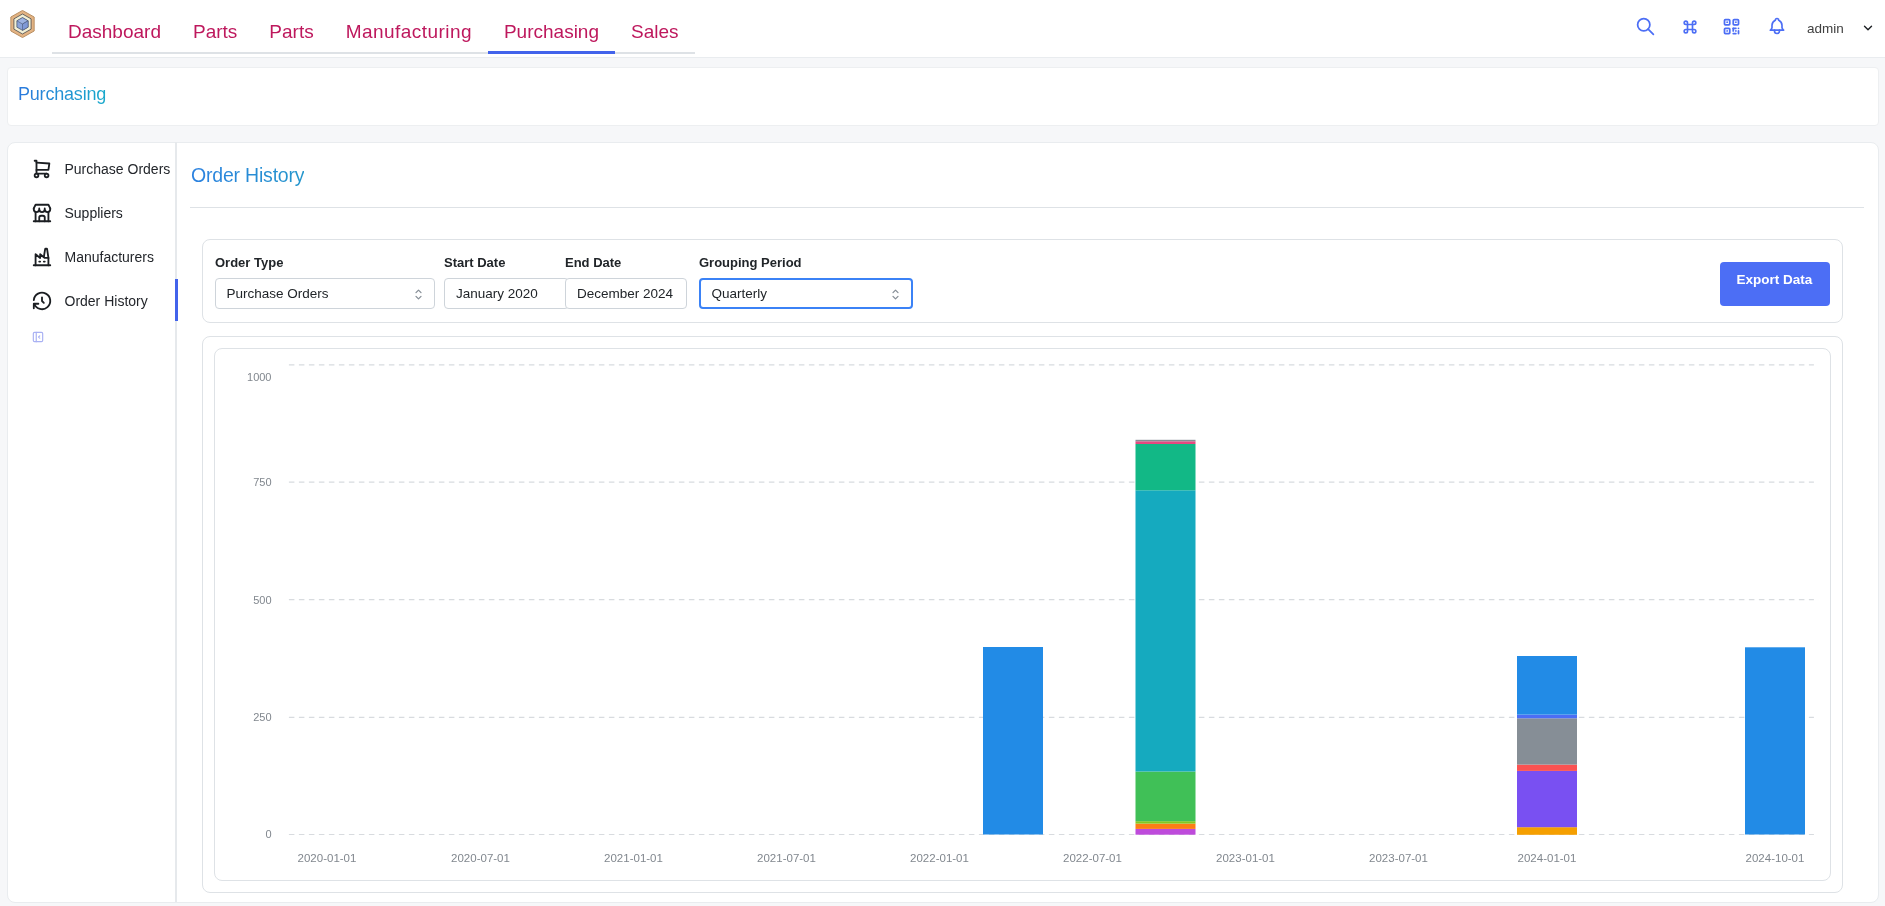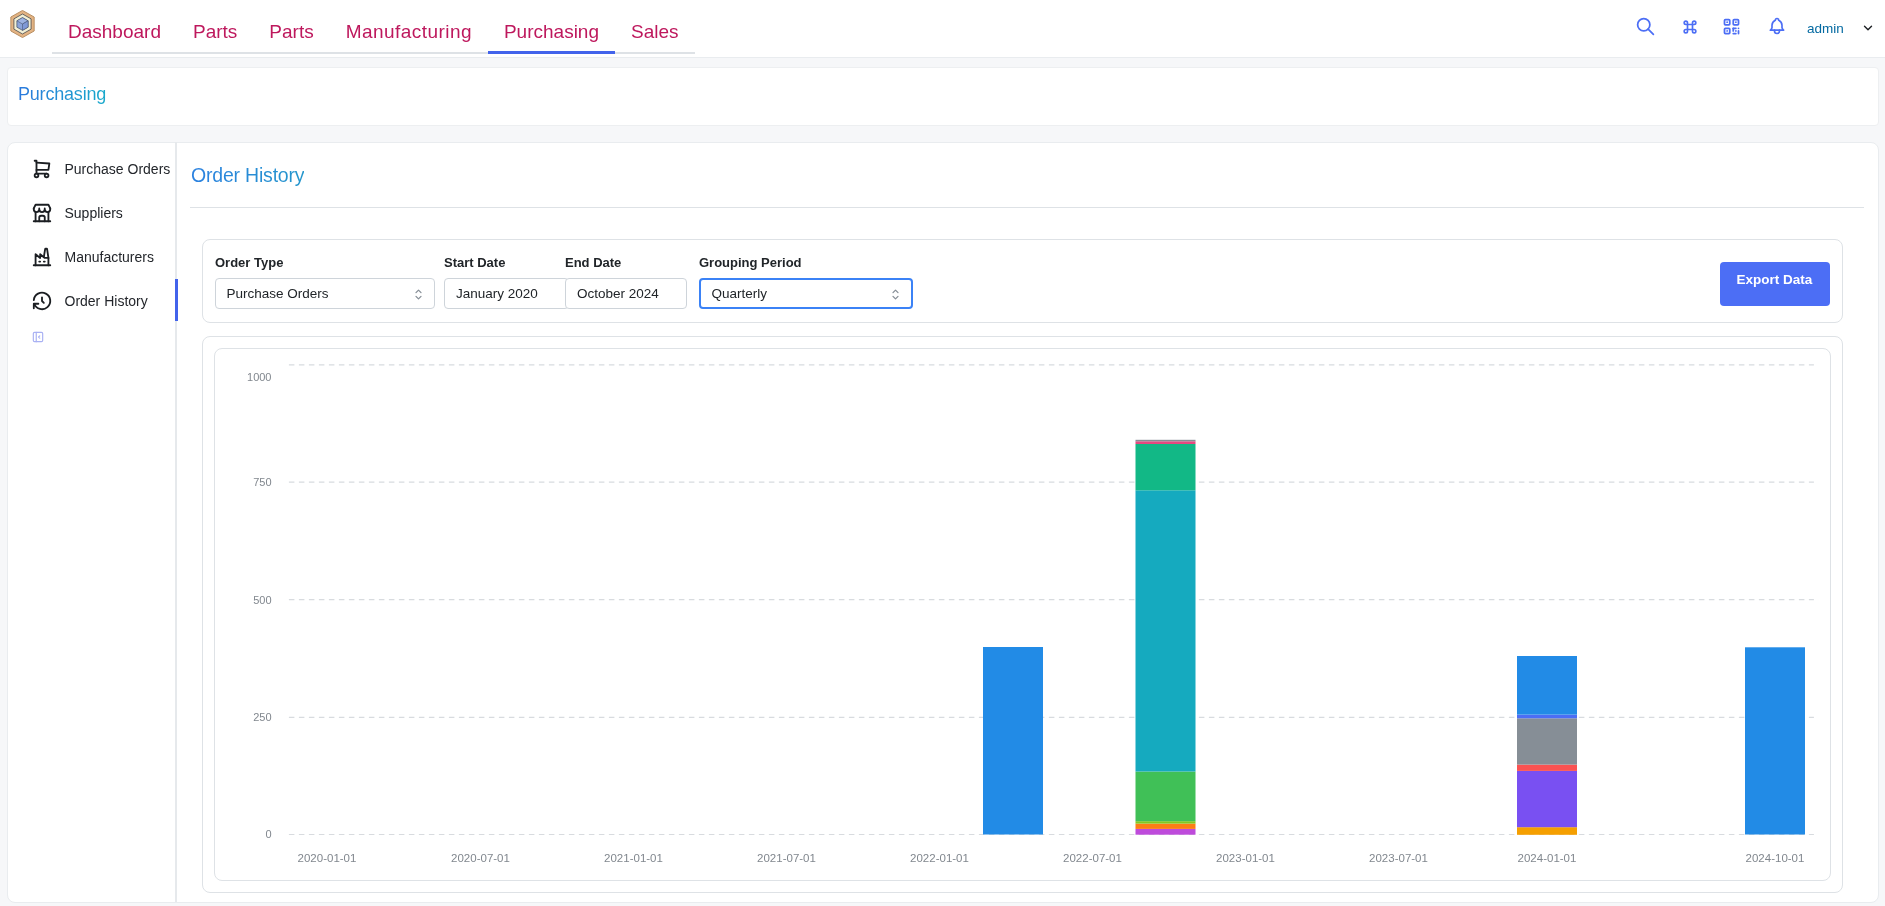--- a/index.html
+++ b/index.html
@@ -5,21 +5,21 @@
   * { margin:0; padding:0; box-sizing:border-box; }
   html,body { width:1885px; height:906px; background:#f6f7f9; font-family:"Liberation Sans", sans-serif; overflow:hidden; }
   .abs { position:absolute; }
 
   
   #navbar { position:absolute; left:0; top:0; width:1885px; height:58px; background:#fff; border-bottom:1px solid #e9ecef; }
   #tabs { position:absolute; left:52px; top:7px; display:flex; border-bottom:2px solid #dee2e6; }
   .tab { font-size:19px; color:#be185d; padding:13.5px 16px 9px 16px; white-space:nowrap; }
   .tab.active { border-bottom:3px solid #4263eb; margin-bottom:-2.5px; padding-bottom:6.5px; }
   .navicon { position:absolute; top:0; }
-  #admin { position:absolute; left:1807px; top:21px; font-size:13.5px; color:#0369a1; }
+  #admin { position:absolute; left:1807px; top:21px; font-size:13.5px; color:#404040; }
 
   
   #crumb { position:absolute; left:7px; top:67px; width:1872px; height:59px; background:#fff; border:1px solid #edeff1; border-radius:4px; }
   #crumbtitle { position:absolute; left:18px; top:84px; font-size:18px; font-weight:500; letter-spacing:-0.2px;
      background:linear-gradient(90deg,#2b79dd,#18a9cb); -webkit-background-clip:text; background-clip:text; color:transparent; }
 
   
   #main { position:absolute; left:7px; top:142px; width:1872px; height:761px; background:#fff; border:1px solid #e9ecef; border-radius:8px; }
   #sidebarline { position:absolute; left:175px; top:142px; width:2px; height:760px; background:#e6e9ec; }
   #activebar { position:absolute; left:174.5px; top:279px; width:3px; height:42px; background:#4263eb; }
@@ -152,21 +152,21 @@
 <div class="flabel" style="left:565px;">End Date</div>
 <div class="flabel" style="left:699px;">Grouping Period</div>
 
 <div class="finput" style="left:214.5px; width:220px;">Purchase Orders
   <svg class="selicon" width="15" height="15" viewBox="0 0 24 24" fill="none" stroke="#868e96" stroke-width="2" stroke-linecap="round" stroke-linejoin="round">
     <path d="M8 9l4 -4l4 4"></path>
       <path d="M16 15l-4 4l-4 -4"></path>
   </svg>
 </div>
 <div class="finput" style="left:444px; width:125px;">January 2020</div>
-<div class="finput" style="left:565px; width:122px;">October 2024</div>
+<div class="finput" style="left:565px; width:122px;">December 2024</div>
 <div class="finput" id="gpselect" style="left:698.5px; width:214px;">Quarterly
   <svg class="selicon" width="15" height="15" viewBox="0 0 24 24" fill="none" stroke="#868e96" stroke-width="2" stroke-linecap="round" stroke-linejoin="round" style="top:7px;">
     <path d="M8 9l4 -4l4 4"></path>
       <path d="M16 15l-4 4l-4 -4"></path>
   </svg>
 </div>
 <div id="exportbtn">Export Data</div>
 
 <div id="ccard"></div>
 <div id="cinner"></div>

